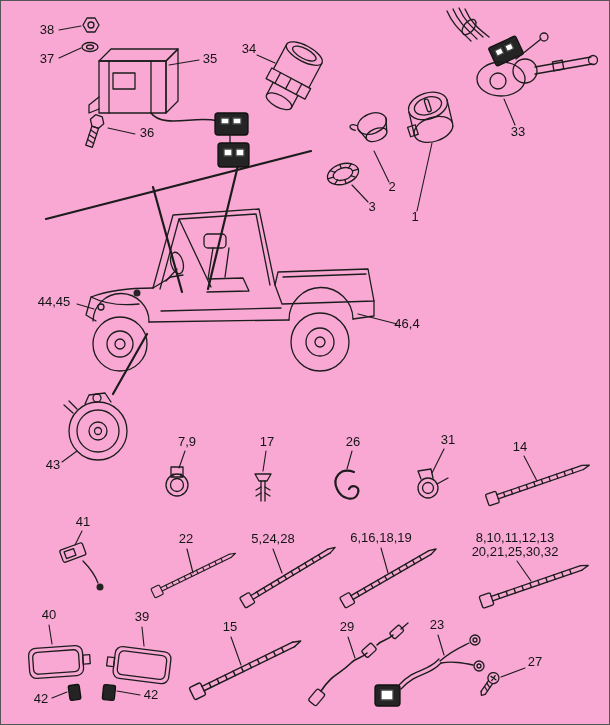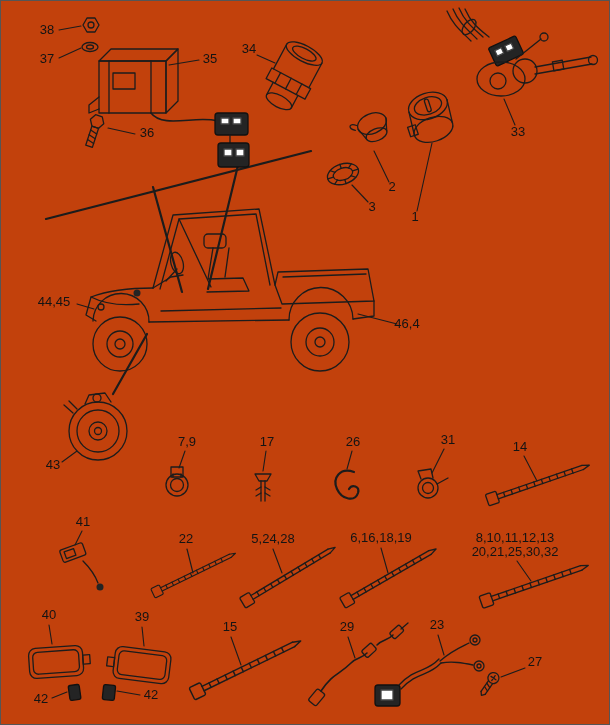--- a/index.html
+++ b/index.html
@@ -1,20 +1,20 @@
 <!DOCTYPE html>
 <html><head>
 <meta charset="utf-8">
 <style>
   html,body{margin:0;padding:0;background:#fff;}
   .figure{
     position:relative;
     width:608px;height:723px;
     border:1px solid #555;
-    background:#c2410c;
+    background:#f9a8d4;
     overflow:hidden;
     font-family:"Liberation Sans", sans-serif;
     text-align:center;
   }
   #diagram{display:block;}
   #diagram path,#diagram rect,#diagram circle,#diagram ellipse,
   #diagram line,#diagram polygon{
     fill:none;stroke:#1c1c1c;stroke-width:1.3;
     stroke-linecap:round;stroke-linejoin:round;
   }

